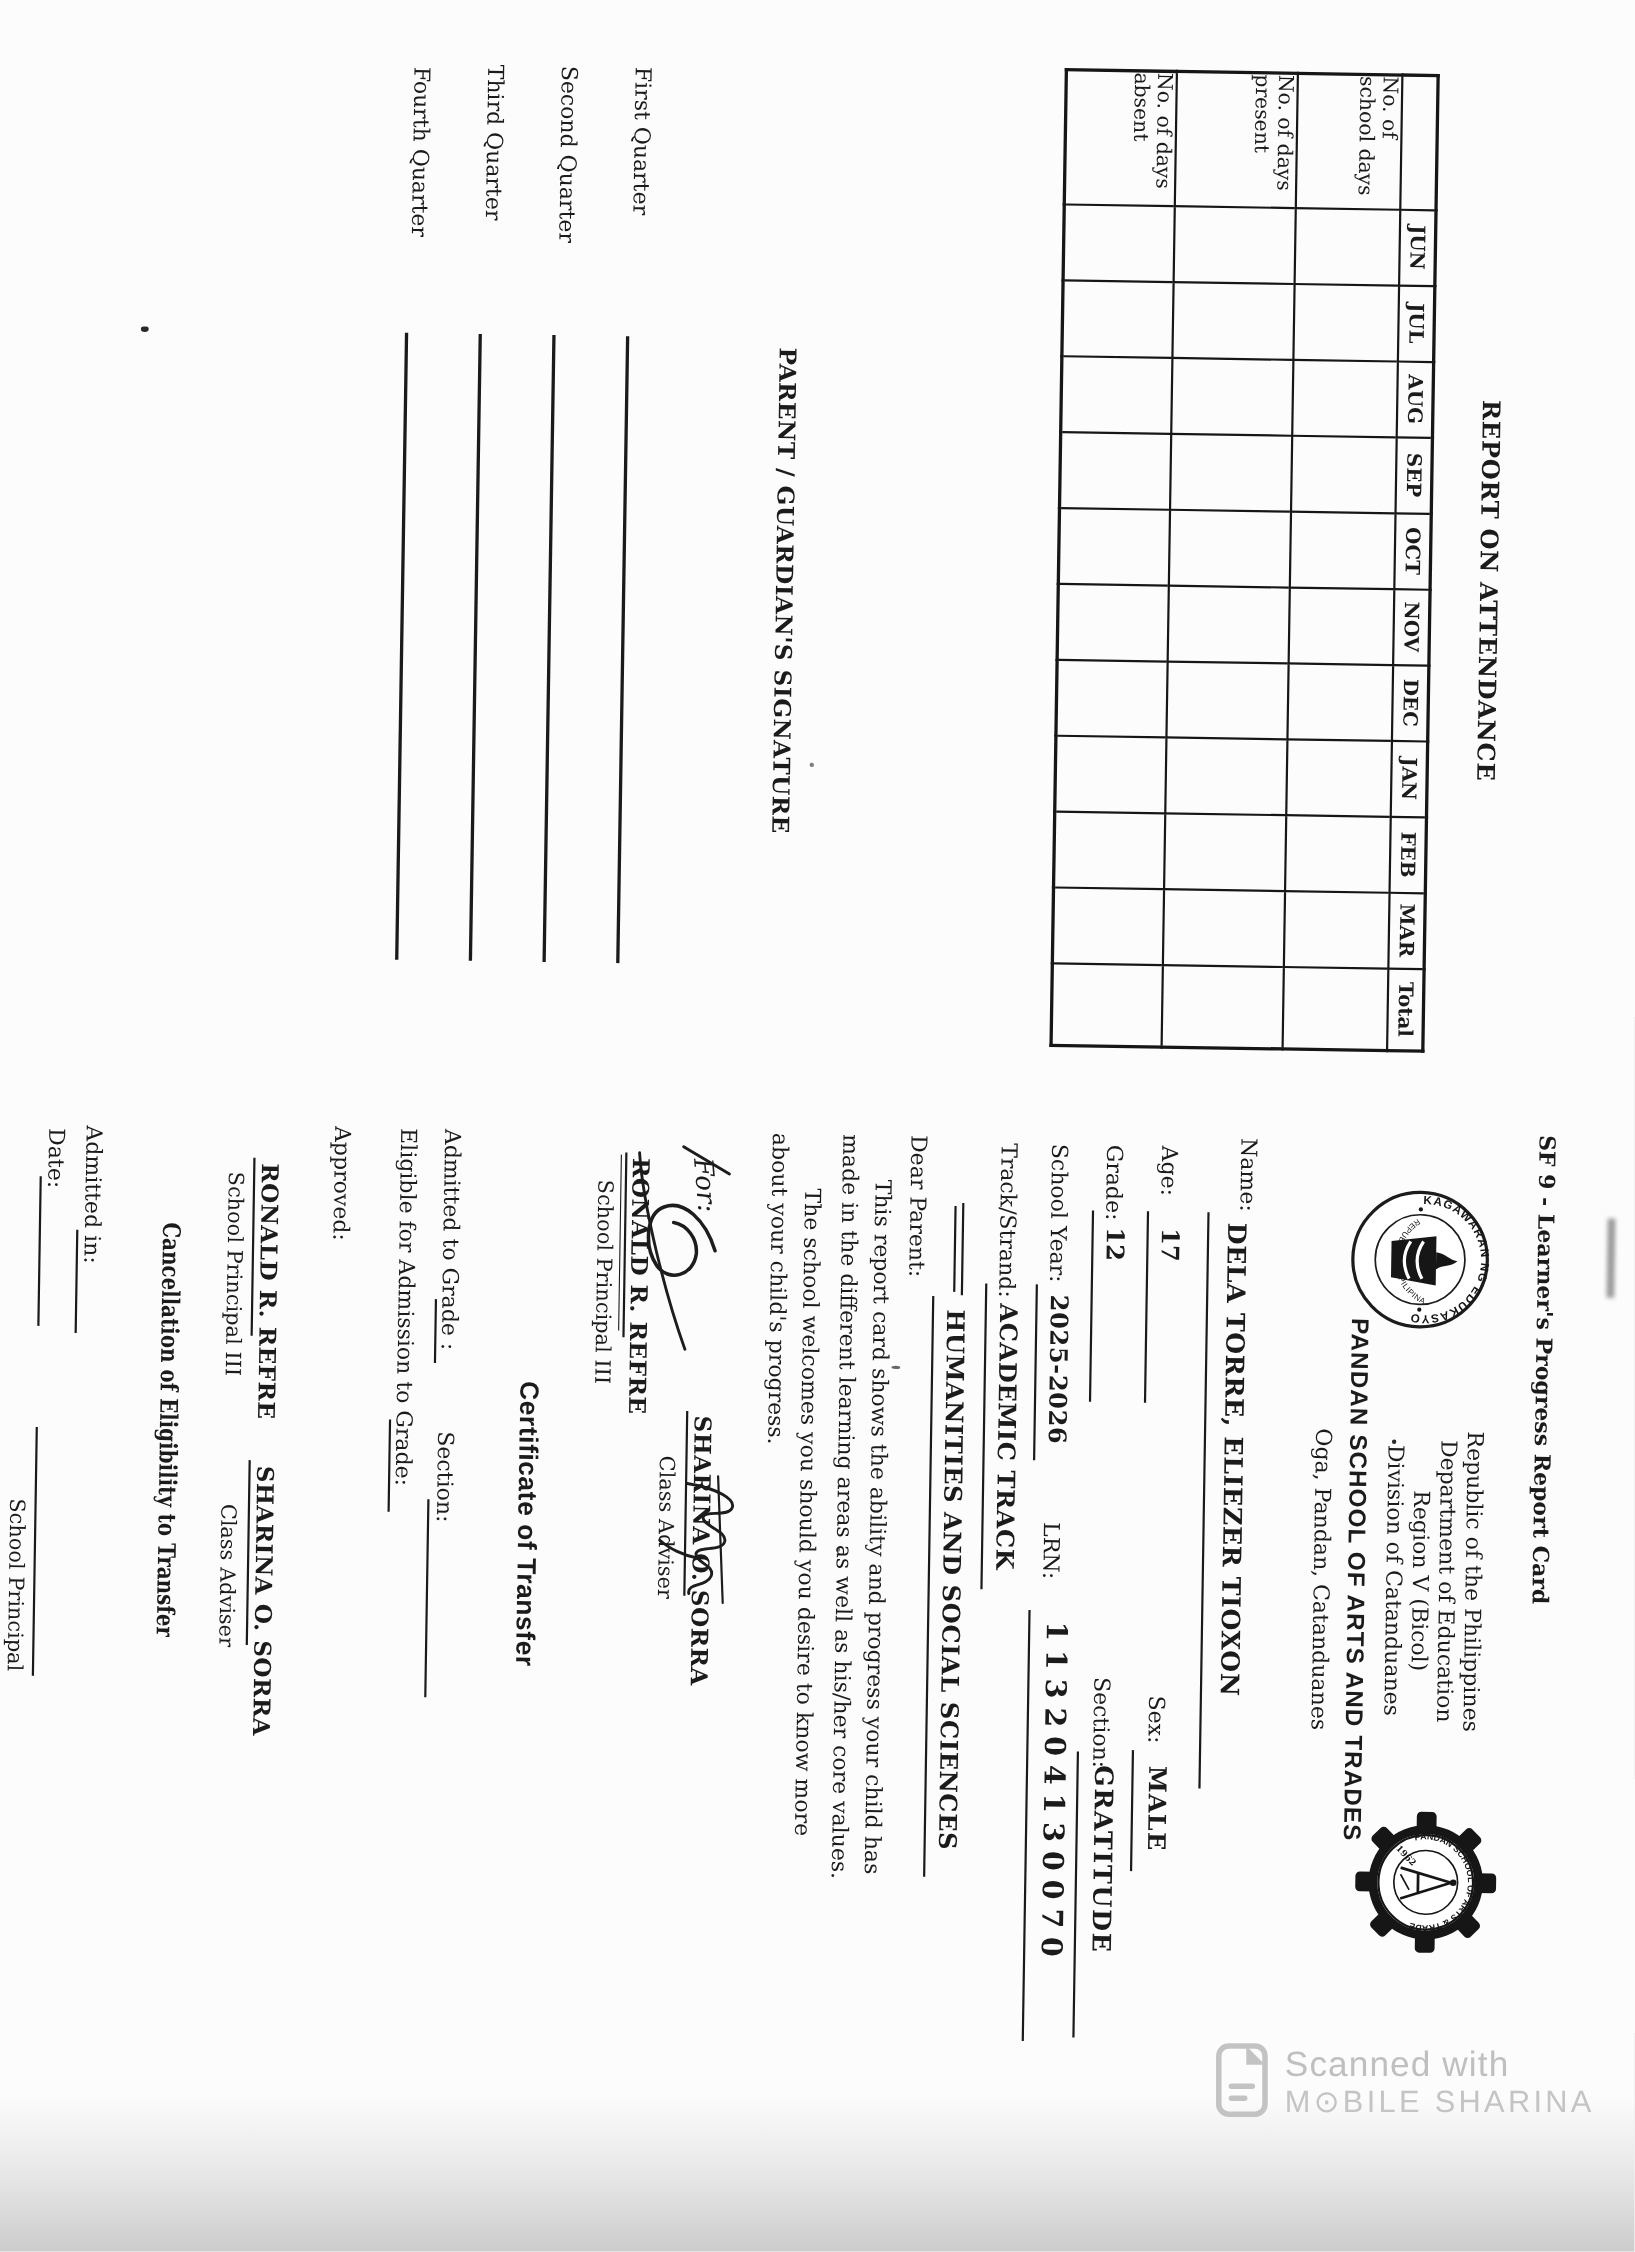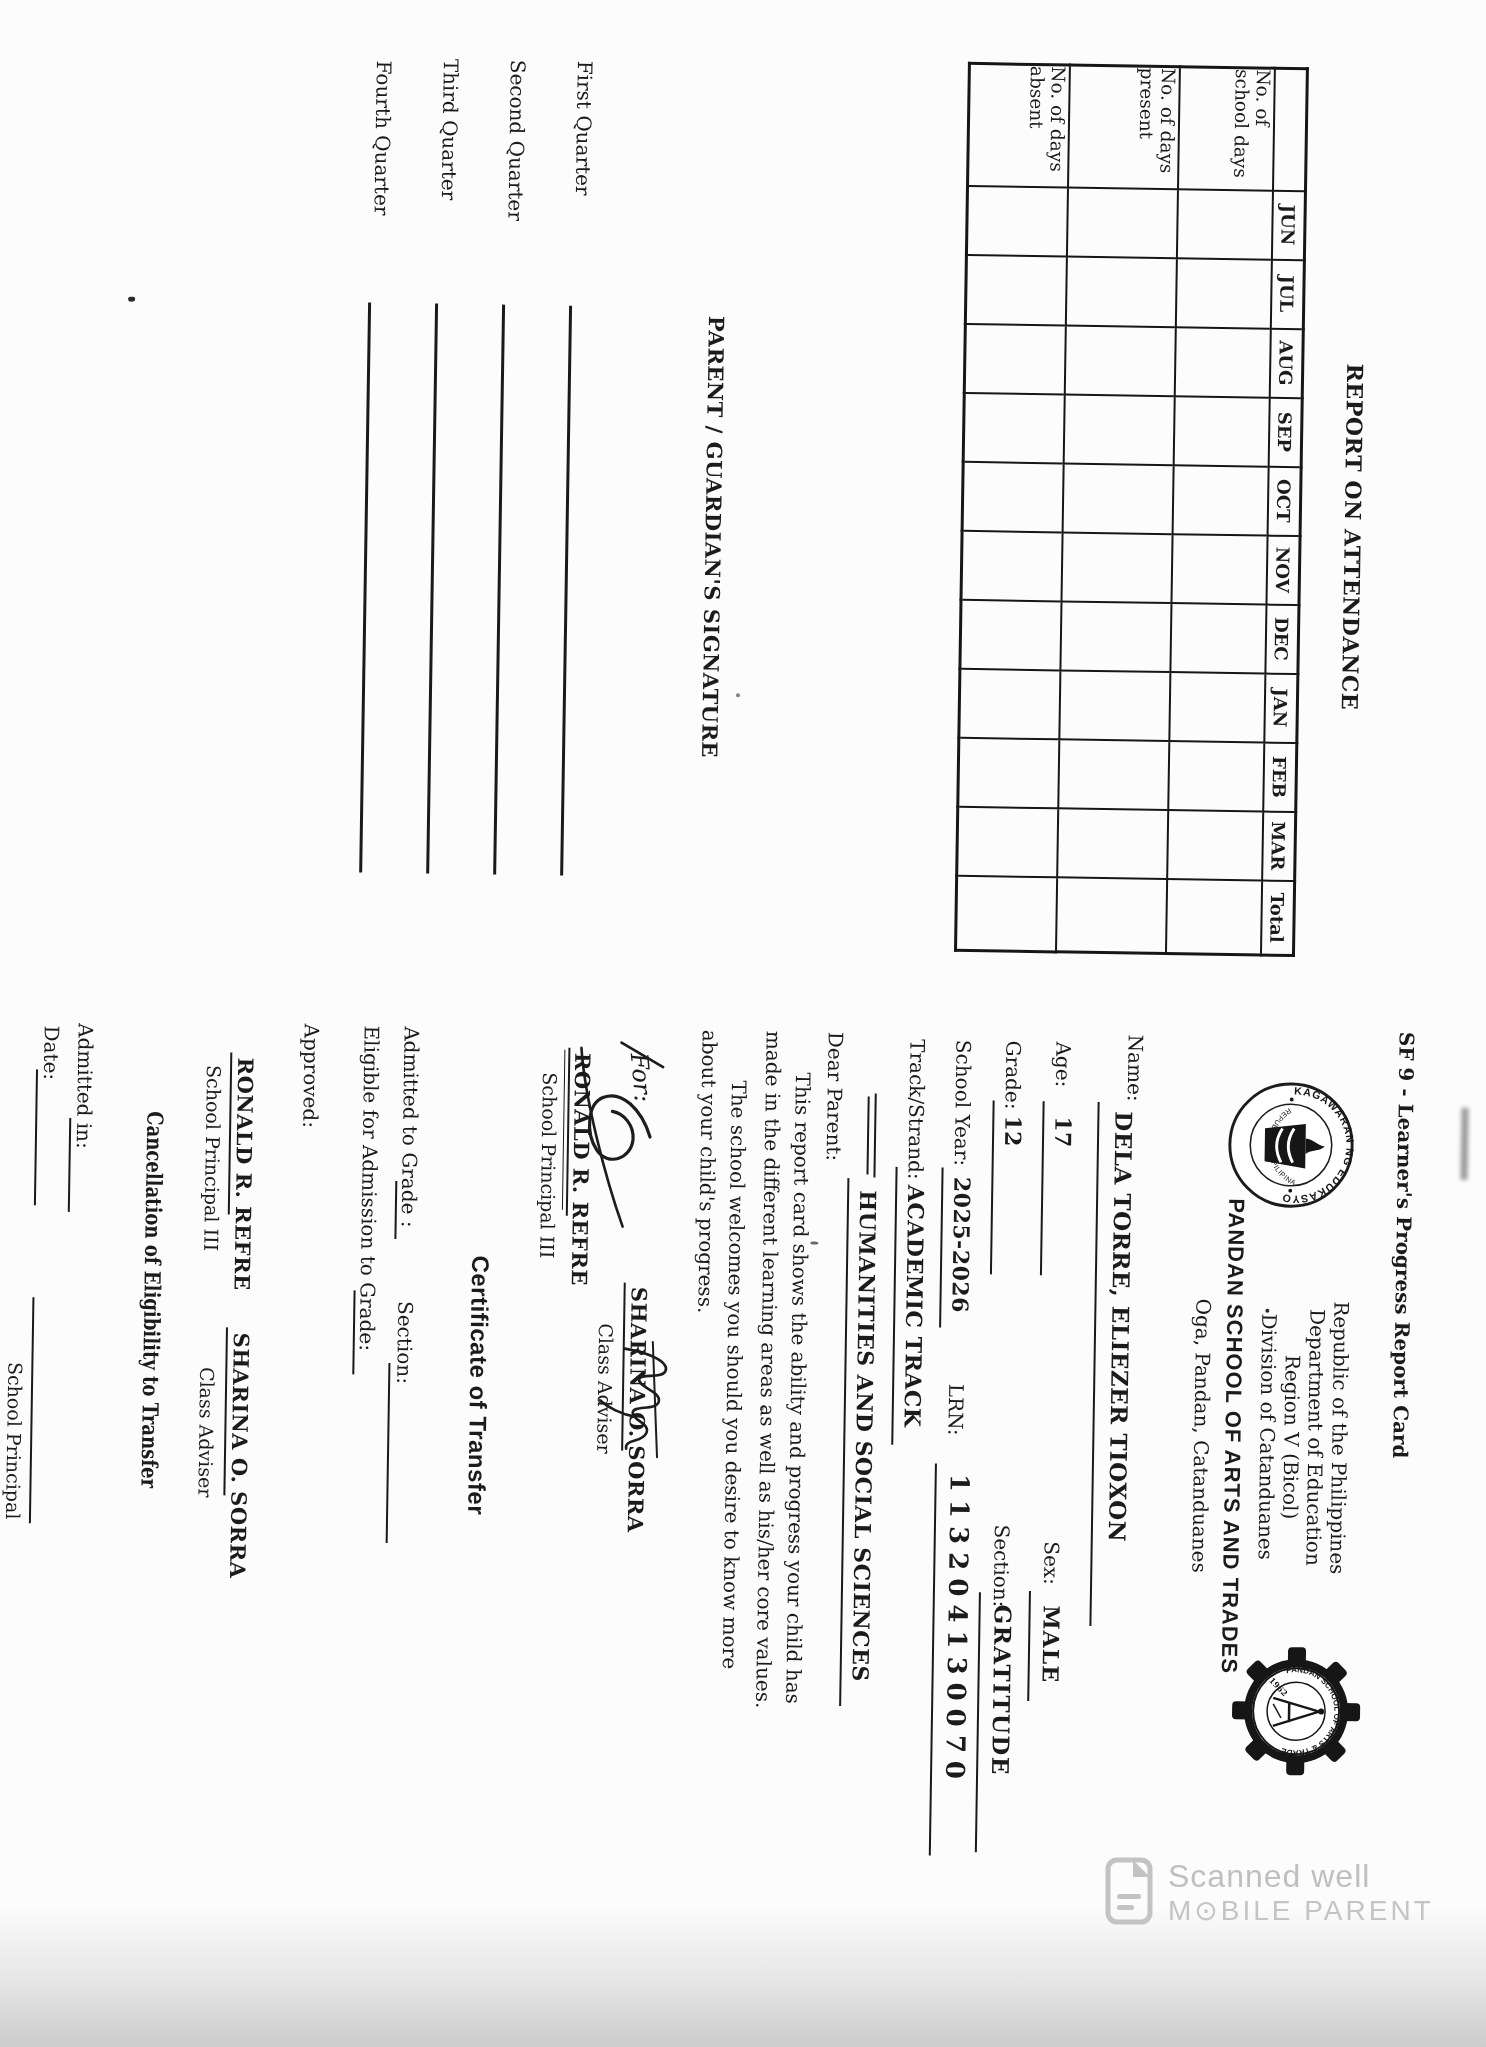--- a/index.html
+++ b/index.html
@@ -277,15 +277,15 @@
   <div class="shade" style="top:1905px;height:142px;background:linear-gradient(to bottom,rgba(215,215,215,0) 0%,rgba(210,210,210,.55) 55%,#cccccc 100%);"></div>
 
   <div style="position:absolute;left:1104px;top:1856px;">
     <svg style="position:static;" width="52" height="72" viewBox="0 0 52 72">
       <rect x="4" y="4" width="42" height="62" rx="9" fill="none" stroke="#c3c3c3" stroke-width="5"></rect>
       <path d="M29,4 L46,21 L29,21 Z" fill="#c3c3c3"></path>
       <rect x="13" y="38" width="24" height="5" rx="2.5" fill="#c3c3c3"></rect>
       <rect x="13" y="49" width="17" height="5" rx="2.5" fill="#c3c3c3"></rect>
     </svg>
   </div>
-  <div class="wm" style="left:1168px;top:1858px;font-size:32px;letter-spacing:1px;color:#bfbfbf;">Scanned well</div>
-  <div class="wm" style="left:1168px;top:1894px;font-size:28px;letter-spacing:3px;color:#c4c4c4;font-weight:500;">M⊙BILE PARENT</div>
+  <div class="wm" style="left:1168px;top:1858px;font-size:32px;letter-spacing:1px;color:#bfbfbf;">Scanned with</div>
+  <div class="wm" style="left:1168px;top:1894px;font-size:28px;letter-spacing:3px;color:#c4c4c4;font-weight:500;">M⊙BILE SHARINA</div>
 </div>
 
 </body></html>

